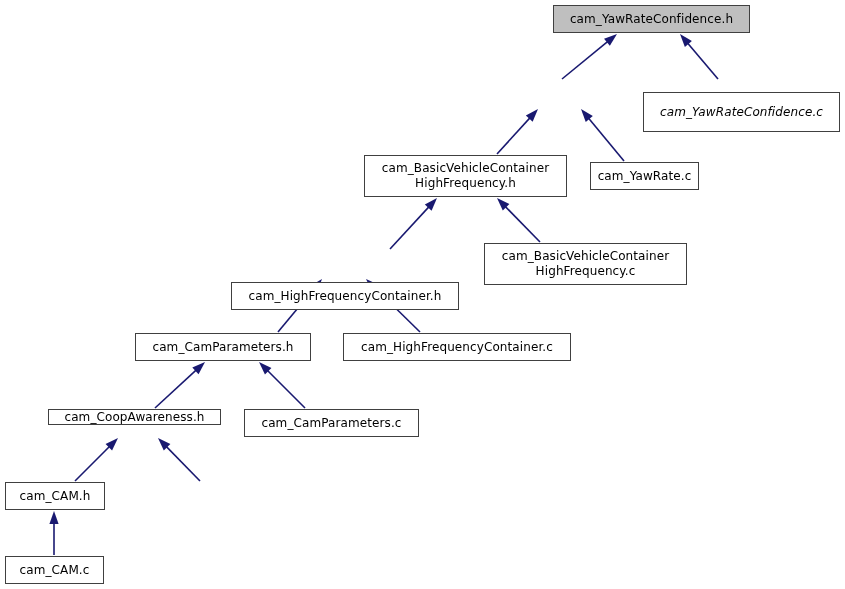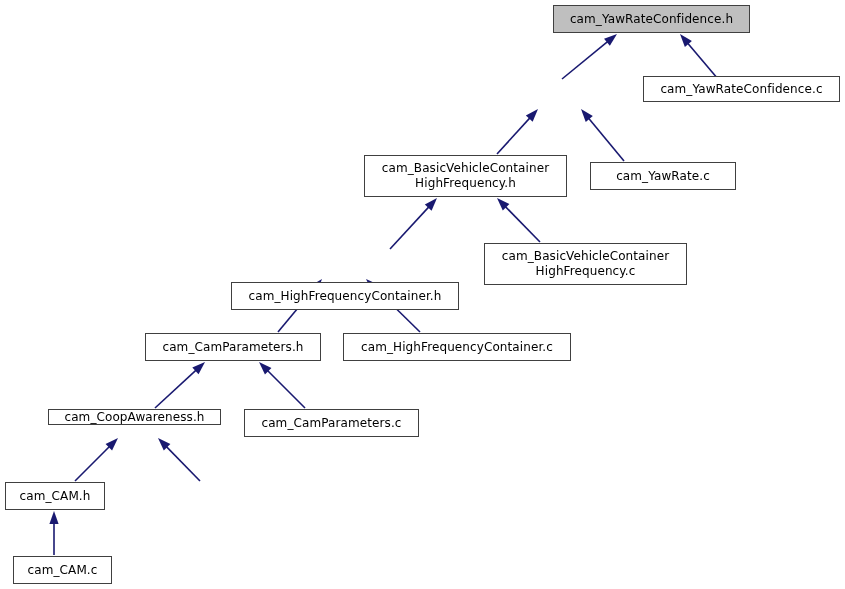--- a/index.html
+++ b/index.html
@@ -102,26 +102,26 @@
       <g>
         <line x1="200" y1="481" x2="165.68613476262686" y2="445.86913797126084" stroke="#191970" stroke-width="1.6"></line>
         <polygon points="158,438 170.37434423472263,444.0856885198461 163.79288338603175,450.5140921394977" fill="#191970"></polygon>
       </g>
       <g>
         <line x1="54" y1="555" x2="54" y2="522" stroke="#191970" stroke-width="1.6"></line>
         <polygon points="54,511 58.6,524 49.4,524" fill="#191970"></polygon>
       </g>
     </svg>
 <div class="node highlight" style="left: 553px; top: 5px; width: 197px; height: 28px;"><span class="label">cam_YawRateConfidence.h</span></div>
-    <div class="node" style="left: 643px; top: 76px; width: 197px; height: 26px;"><span class="label">cam_YawRateConfidence.c</span></div>
+    <div class="node" style="left: 643px; top: 92px; width: 197px; height: 40px; font-style: italic;"><span class="label">cam_YawRateConfidence.c</span></div>
     <div class="node" style="left: 364px; top: 155px; width: 203px; height: 42px;"><span class="label">cam_BasicVehicleContainer
 HighFrequency.h</span></div>
-    <div class="node" style="left: 590px; top: 162px; width: 146px; height: 28px;"><span class="label">cam_YawRate.c</span></div>
+    <div class="node" style="left: 590px; top: 162px; width: 109px; height: 28px;"><span class="label">cam_YawRate.c</span></div>
     <div class="node" style="left: 231px; top: 250px; width: 228px; height: 28px; margin-top: 32px;"><span class="label">cam_HighFrequencyContainer.h</span></div>
     <div class="node" style="left: 484px; top: 243px; width: 203px; height: 42px;"><span class="label">cam_BasicVehicleContainer
 HighFrequency.c</span></div>
-    <div class="node" style="left: 145px; top: 333px; width: 176px; height: 28px;"><span class="label">cam_CamParameters.h</span></div>
+    <div class="node" style="left: 135px; top: 333px; width: 176px; height: 28px;"><span class="label">cam_CamParameters.h</span></div>
     <div class="node" style="left: 343px; top: 333px; width: 228px; height: 28px;"><span class="label">cam_HighFrequencyContainer.c</span></div>
     <div class="node" style="left: 48px; top: 409px; width: 173px; height: 16px;"><span class="label">cam_CoopAwareness.h</span></div>
     <div class="node" style="left: 244px; top: 409px; width: 175px; height: 28px;"><span class="label">cam_CamParameters.c</span></div>
     <div class="node" style="left: 5px; top: 482px; width: 100px; height: 28px;"><span class="label">cam_CAM.h</span></div>
-    <div class="node" style="left: 5px; top: 556px; width: 99px; height: 28px; margin-left: 8px;"><span class="label">cam_CAM.c</span></div>
+    <div class="node" style="left: 5px; top: 556px; width: 99px; height: 28px;"><span class="label">cam_CAM.c</span></div>
   </div>
 
 </body></html>

